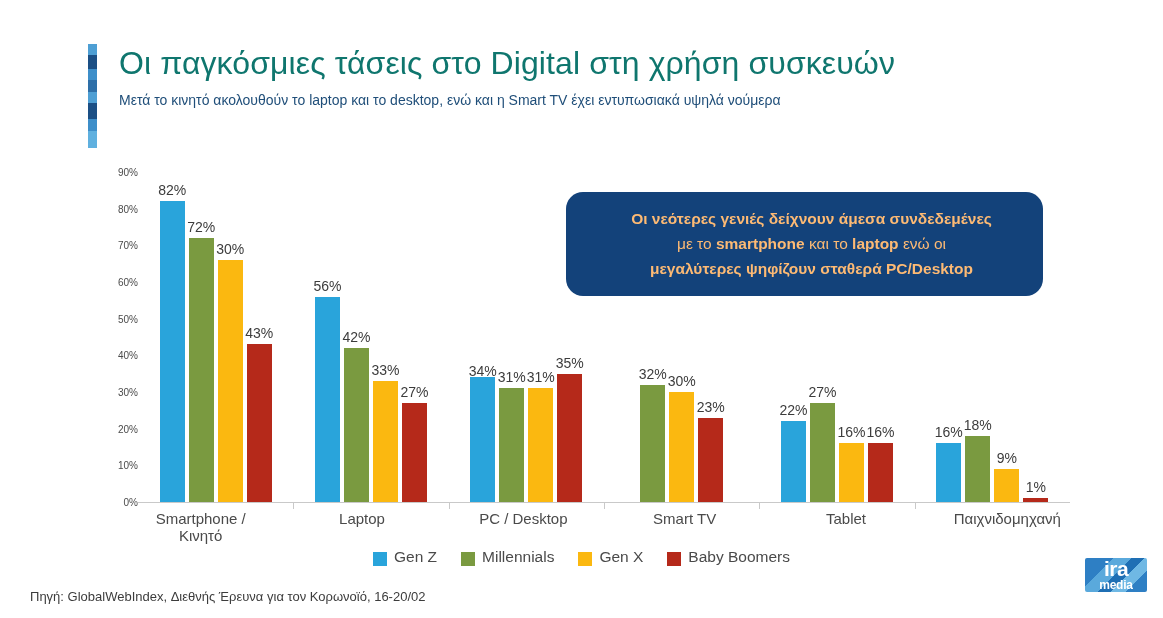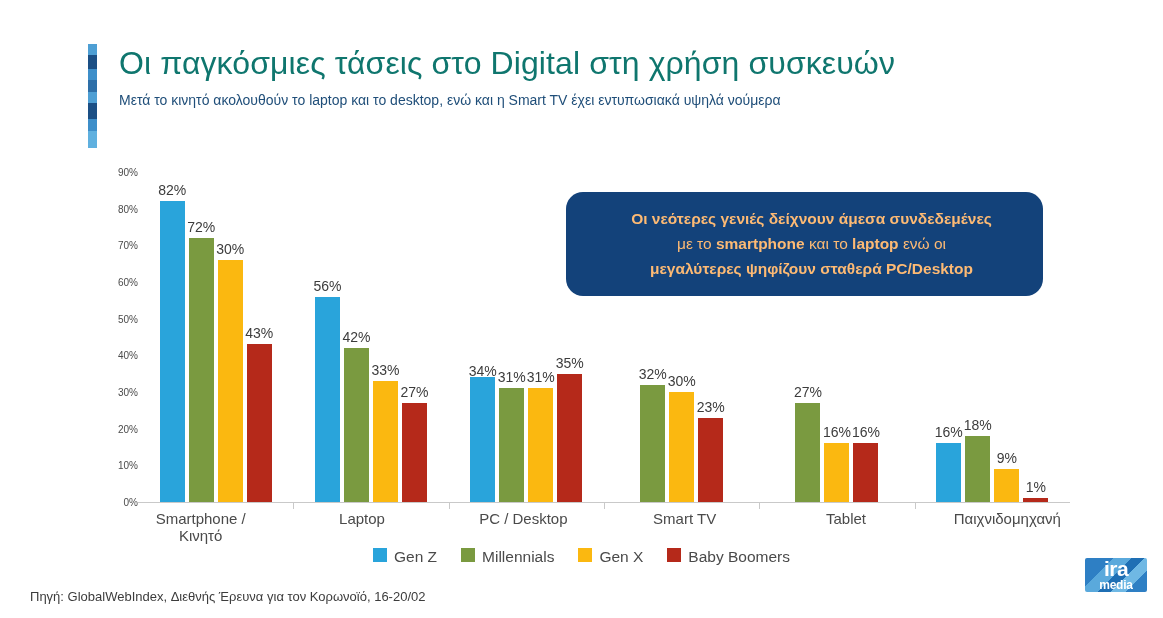--- a/index.html
+++ b/index.html
@@ -190,21 +190,21 @@
     left: 0;
     top: 548px;
     width: 1163px;
     display: flex;
     justify-content: center;
     align-items: center;
     gap: 24px;
   }
   .legend-item {
     display: flex;
-    align-items: flex-start;
+    align-items: flex-end;
     gap: 7px;
     font-size: 15.5px;
     color: #4A4A4A;
     font-family: "Liberation Sans", sans-serif;
   }
   .legend-swatch {
     width: 14px;
     height: 14px;
     flex: none;
   }
@@ -351,20 +351,24 @@
           </div>
           <div class="bar-col">
             <span class="bar-label" style="bottom: 87.3333px;">23%</span>
             <div class="bar" style="height: 84.3333px; background: rgb(181, 41, 26);"></div>
           </div>
         </div>
       </div>
       <div class="group">
         <div class="bars">
           <div class="bar-col">
+            <span class="bar-label" style="bottom: 83.6667px;">22%</span>
+            <div class="bar" style="height: 80.6667px; background: rgb(41, 164, 219);"></div>
+          </div>
+          <div class="bar-col">
             <span class="bar-label" style="bottom: 102px;">27%</span>
             <div class="bar" style="height: 99px; background: rgb(122, 154, 64);"></div>
           </div>
           <div class="bar-col">
             <span class="bar-label" style="bottom: 61.6667px;">16%</span>
             <div class="bar" style="height: 58.6667px; background: rgb(251, 184, 16);"></div>
           </div>
           <div class="bar-col">
             <span class="bar-label" style="bottom: 61.6667px;">16%</span>
             <div class="bar" style="height: 58.6667px; background: rgb(181, 41, 26);"></div>

